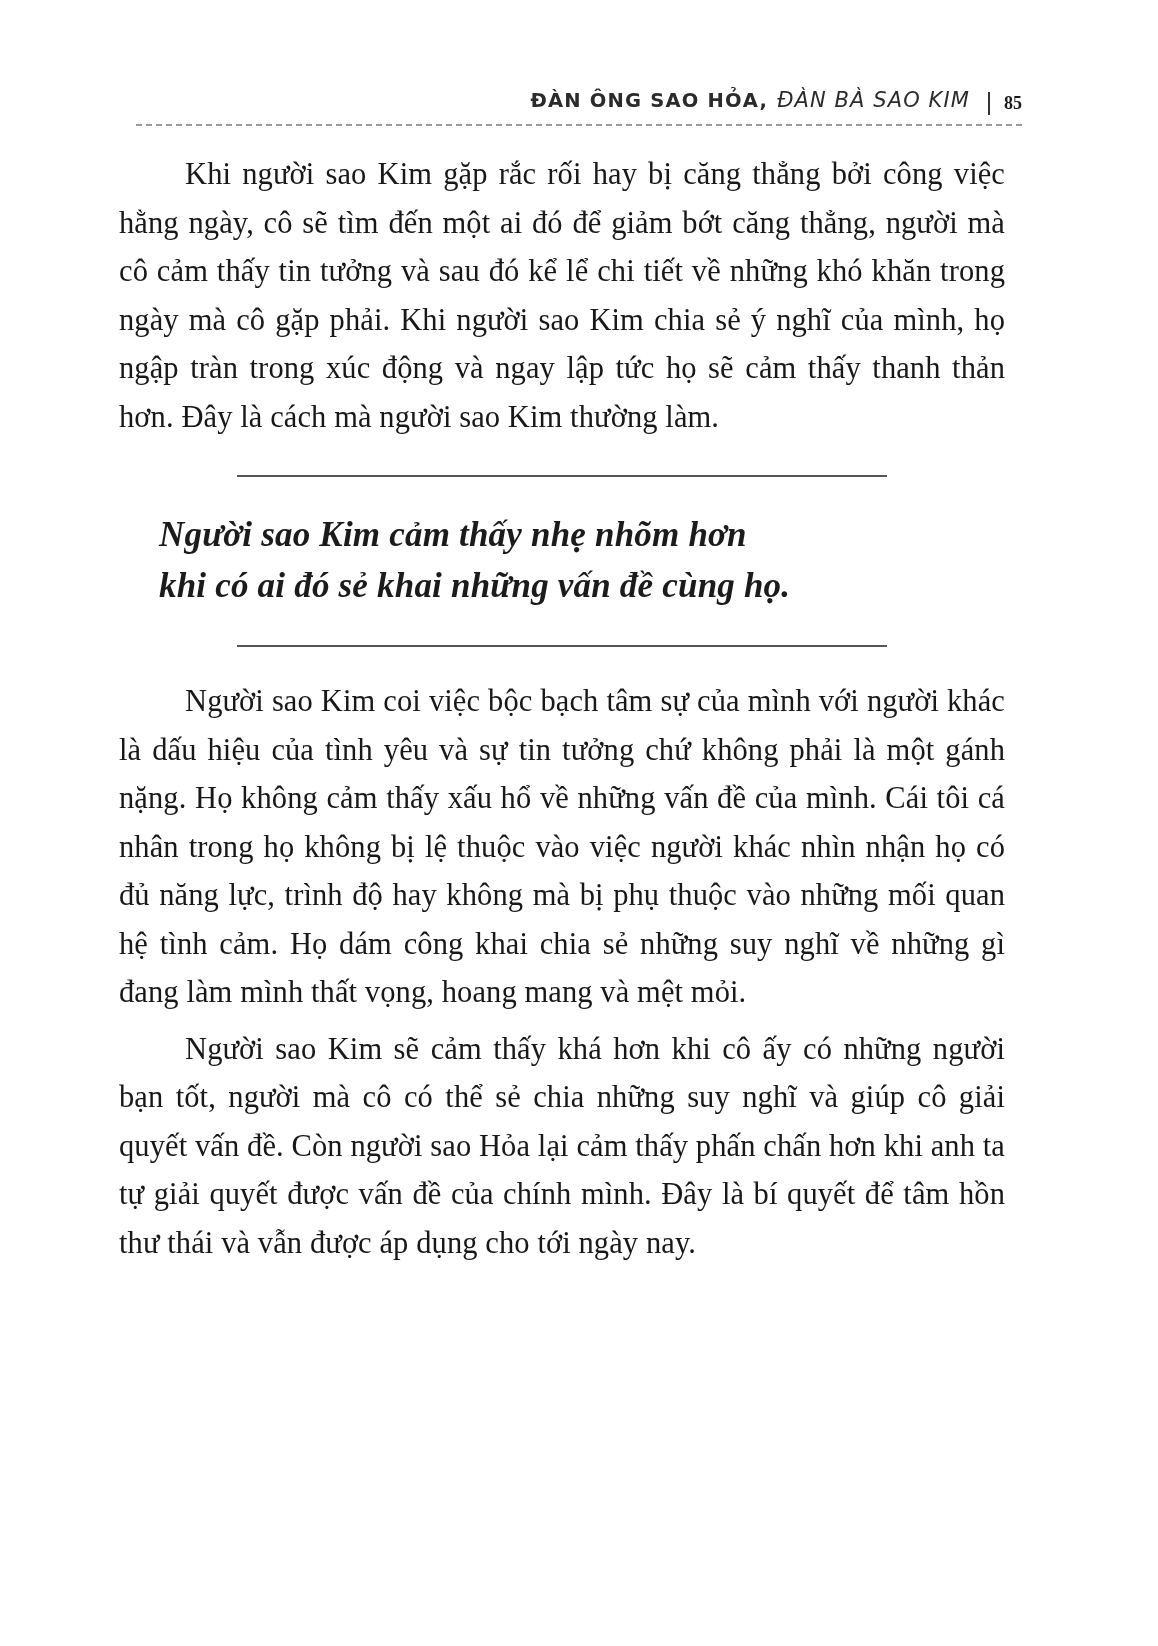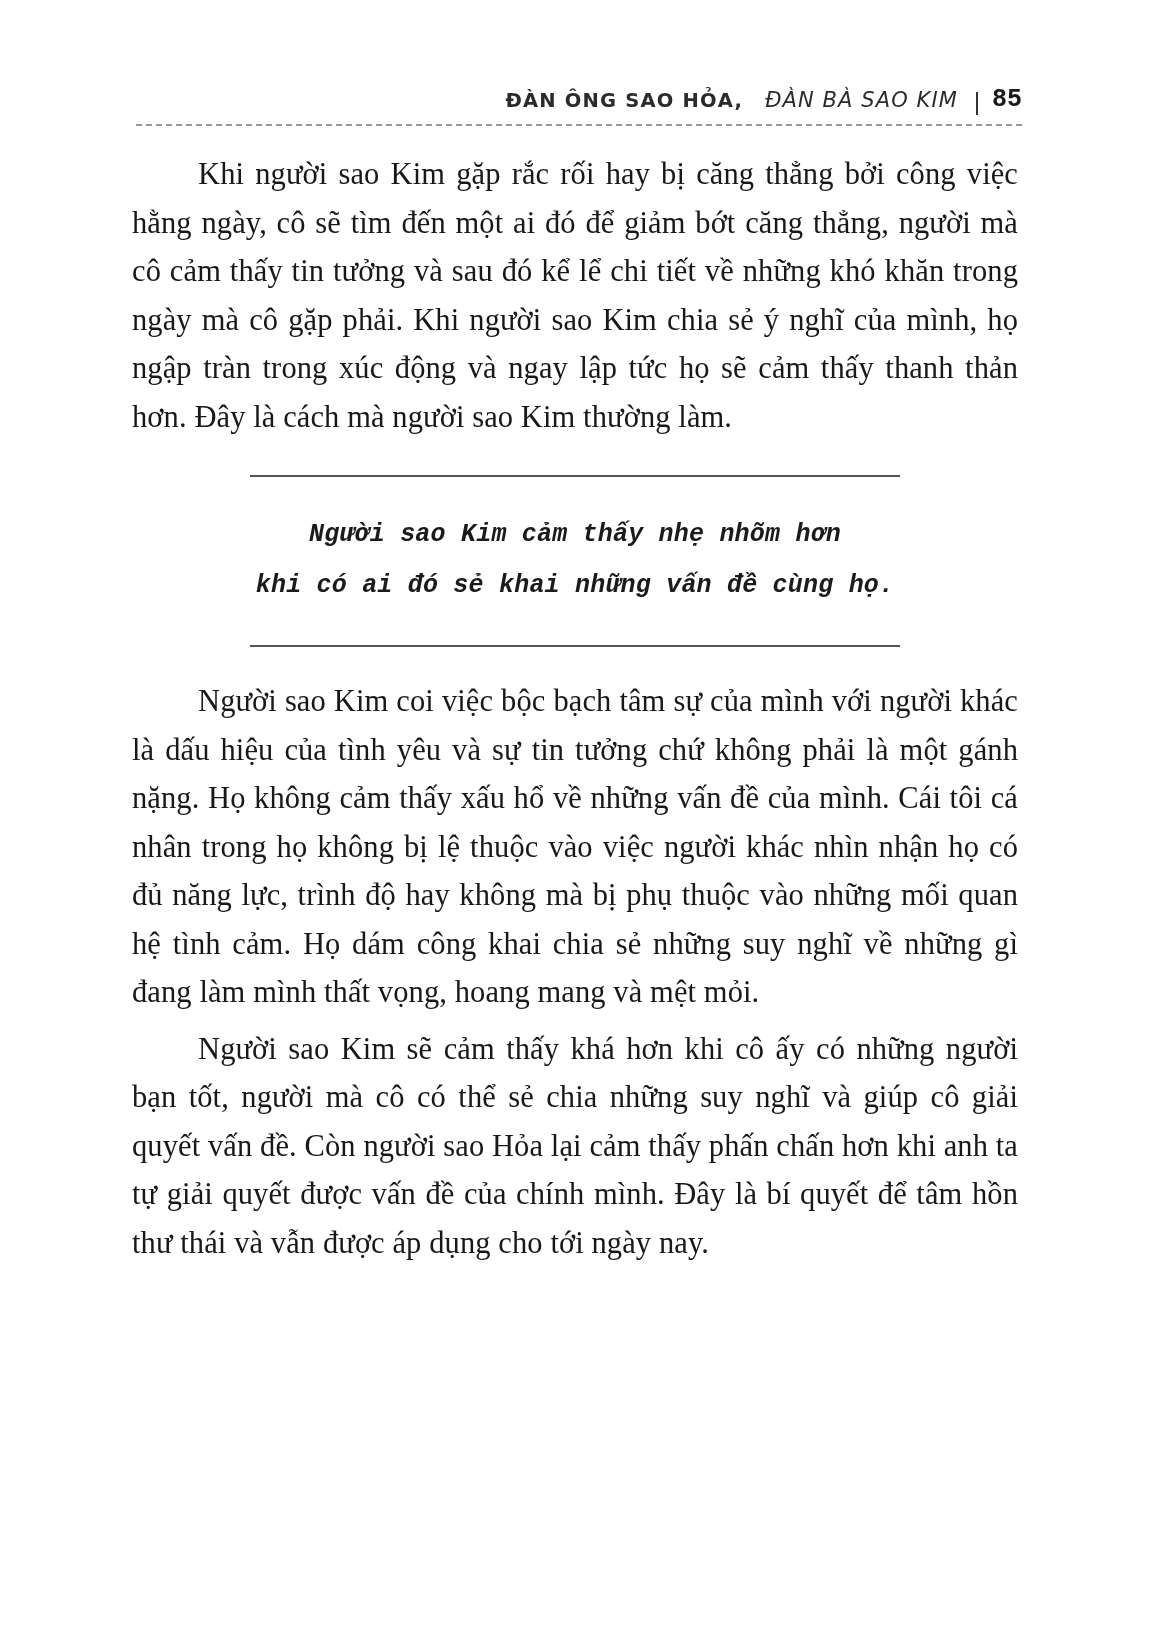--- a/index.html
+++ b/index.html
@@ -36,21 +36,21 @@
     gap: 0;
   }
   .header-title {
     font-family: "DejaVu Sans", sans-serif;
     font-size: 19.5px;
     letter-spacing: 1.2px;
     color: #2b2b2b;
     white-space: nowrap;
     display: flex;
     align-items: baseline;
-    gap: 22px;
+    gap: 9px;
   }
   .header-title .bold-part {
     font-weight: bold;
     font-style: normal;
   }
   .header-title .italic-part {
     font-style: italic;
     font-weight: normal;
     font-size: 21px;
     letter-spacing: 1.1px;
@@ -58,42 +58,42 @@
   .header-sep {
     display: inline-block;
     width: 2px;
     height: 23px;
     background: #333;
     margin: 0 14px 0 18px;
     position: relative;
     top: 3px;
   }
   .header-page-number {
-    font-family: Liberation Mono, monospace;
+    font-family: Liberation Serif, serif;
     font-weight: bold;
-    font-size: 25px;
+    font-size: 18px;
     color: #1a1a1a;
     line-height: 1;
     margin-top: 13px;
   }
 
   .header-rule {
     position: absolute;
     top: 124px;
     left: 136px;
     right: 136px;
     height: 0;
     border-top: 2px dashed #9a9a9a;
   }
 
   
   .content {
     position: absolute;
     top: 150px;
-    left: 132px;
+    left: 119px;
     width: 886px;
   }
   p.body-par {
     margin: 0;
     font-size: 30.5px;
     line-height: 48.5px;
     text-align: justify;
     text-justify: inter-word;
     text-indent: 66px;
     color: #181818;
@@ -109,27 +109,26 @@
     padding: 0;
   }
   .pq-rule {
     width: 650px;
     margin: 0 auto;
     border-top: 2px solid #555;
   }
   .pq-rule.top { margin-bottom: 32px; }
   .pq-rule.bottom { margin-top: 34px; }
   .pq-text {
-    font-family: Liberation Mono, monospace;
+    font-family: Liberation Serif, serif;
     font-style: italic;
     font-weight: bold;
-    font-size: 25px;
+    font-size: 35px;
     line-height: 51px;
     color: #1b1b1b;
-    text-align: center;
     letter-spacing: 0.2px;
     padding: 0 40px;
   }
   .pq-line { display: block; }
 </style>
 </head>
 <body>
 
 <div class="page">
 

